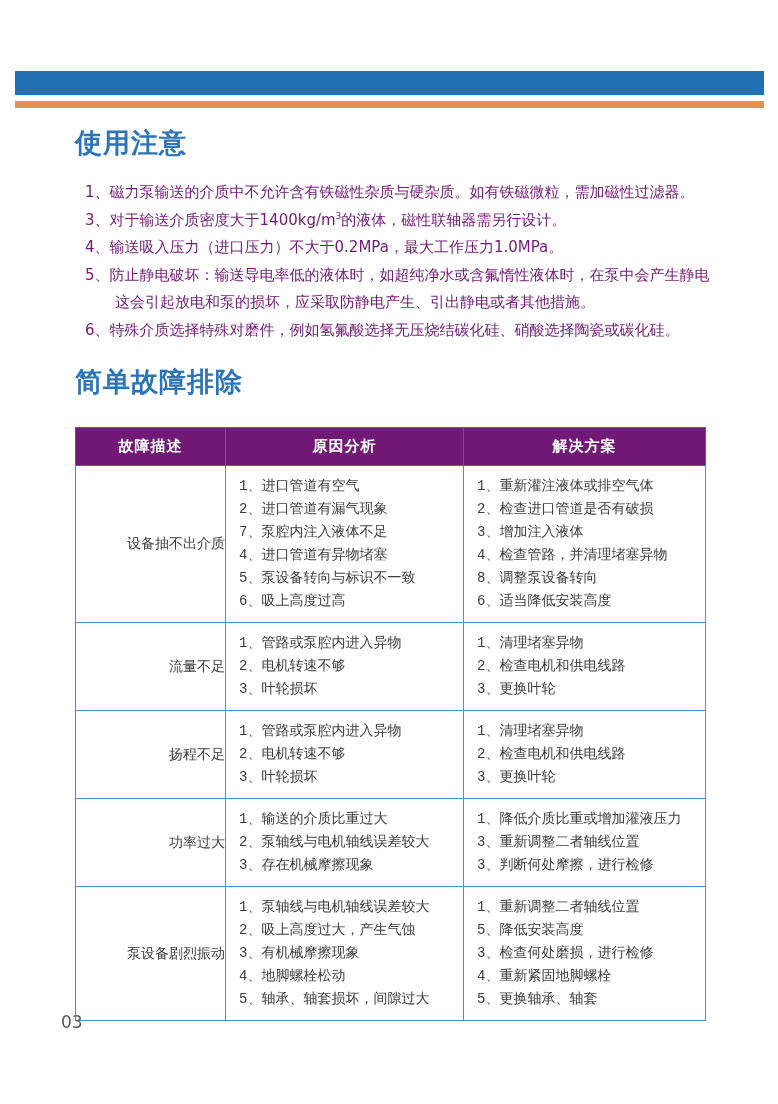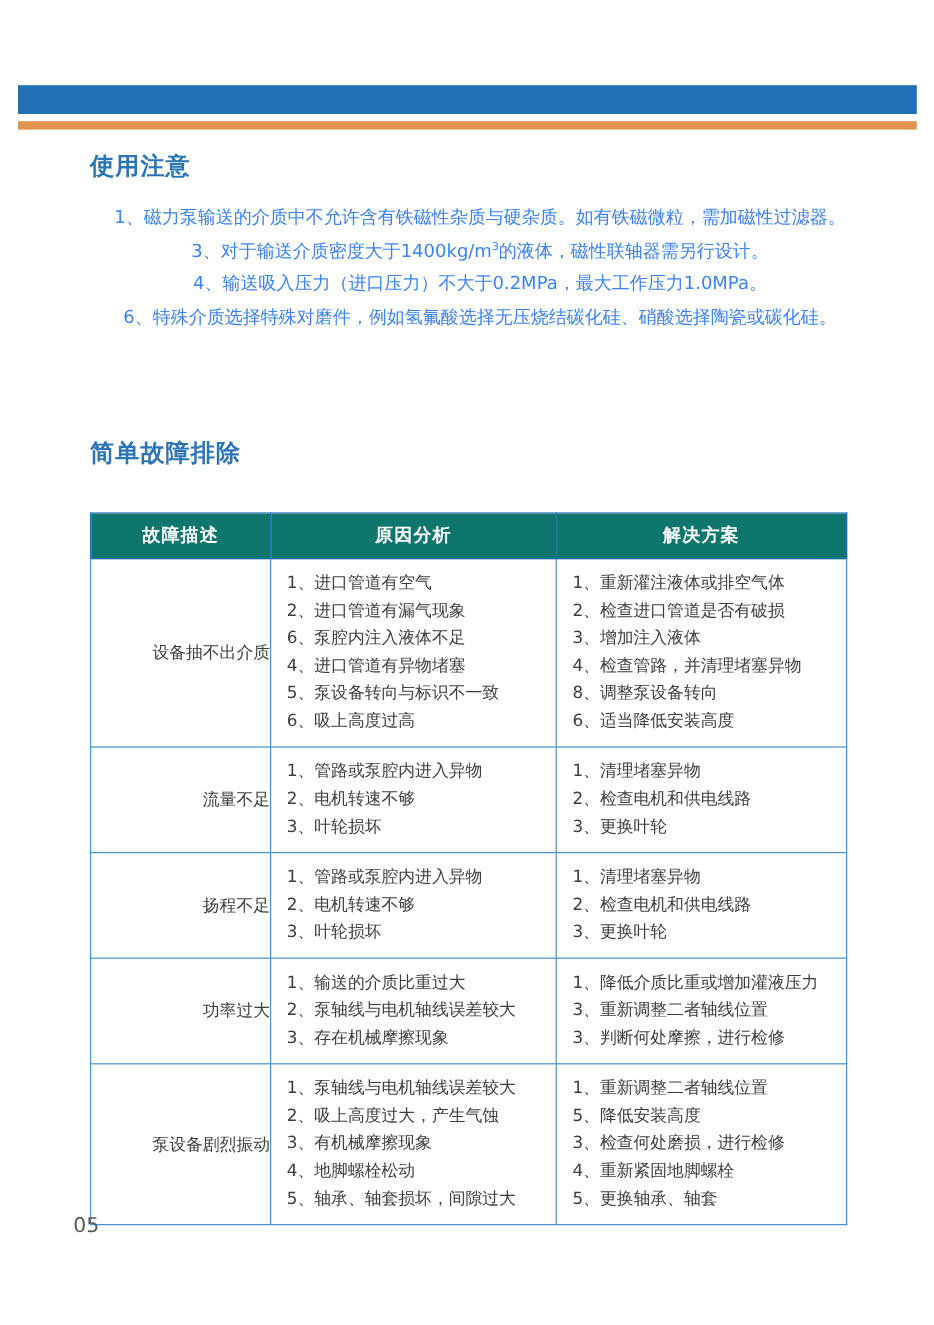--- a/index.html
+++ b/index.html
@@ -28,40 +28,39 @@
     left: 15px;
     right: 14px;
     top: 101px;
     height: 7px;
     background: #e0944f;
   }
   .section-title {
     margin: 0;
     padding: 0;
     color: #2b74b8;
-    font-size: 20px;
+    font-size: 27px;
     font-weight: bold;
     letter-spacing: 1px;
   }
   #usage-title {
     position: absolute;
     left: 75px;
     top: 125px;
   }
   .notes {
     position: absolute;
     left: 74px;
     top: 168px;
     width: 652px;
-    margin: 0;
+    margin: 11px;
     padding: 0;
     list-style: none;
-    color: #3b82f6;
+    color: #701a75;
     font-size: 15px;
-    text-align: center;
   }
   .notes li {
     padding-left: 30px;
     text-indent: -30px;
     line-height: 27.5px;
     white-space: pre-wrap;
   }
   .notes sup {
     font-size: 9px;
     vertical-align: super;
@@ -77,21 +76,21 @@
     left: 75px;
     top: 427px;
     width: 630px;
     border-collapse: collapse;
     table-layout: fixed;
   }
   .fault-table th, .fault-table td {
     border: 1px solid #4a90cd;
   }
   .fault-table th {
-    background: #0f766e;
+    background: #701a75;
     color: #ffffff;
     font-size: 15px;
     font-weight: bold;
     height: 35px;
     text-align: center;
     letter-spacing: 1px;
     border-color: #2171b4;
   }
   .fault-table col.c1 { width: 150px; }
   .fault-table col.c2 { width: 238px; }
@@ -104,20 +103,21 @@
   }
   .fault-table td.fault-cell {
     text-align: right;
   }
   .fault-table td.list-cell {
     padding-left: 13px;
     padding-right: 4px;
   }
   .list-cell .cell-line {
     line-height: 23px;
+    font-family: Liberation Mono, monospace;
   }
   .page-number {
     position: absolute;
     left: 61px;
     top: 1012px;
     color: #595959;
     font-size: 17px;
   }
 </style>
 </head>
@@ -127,20 +127,22 @@
 
   <div class="bar-blue"></div>
   <div class="bar-orange"></div>
 
   <h2 class="section-title" id="usage-title">使用注意</h2>
 
   <ul class="notes" id="notes-list">
       <li><span>1、磁力泵输送的介质中不允许含有铁磁性杂质与硬杂质。如有铁磁微粒，需加磁性过滤器。</span></li>
       <li><span>3、对于输送介质密度大于1400kg/m</span><sup>3</sup><span>的液体，磁性联轴器需另行设计。</span></li>
       <li><span>4、输送吸入压力（进口压力）不大于0.2MPa，最大工作压力1.0MPa。</span></li>
+      <li><span>5、防止静电破坏：输送导电率低的液体时，如超纯净水或含氟惰性液体时，在泵中会产生静电
+这会引起放电和泵的损坏，应采取防静电产生、引出静电或者其他措施。</span></li>
       <li><span>6、特殊介质选择特殊对磨件，例如氢氟酸选择无压烧结碳化硅、硝酸选择陶瓷或碳化硅。</span></li>
     </ul>
 
   <h2 class="section-title" id="trouble-title">简单故障排除</h2>
 
   <table class="fault-table">
     <colgroup>
       <col class="c1">
         <col class="c2">
         <col class="c3">
@@ -151,21 +153,21 @@
           <th>原因分析</th>
           <th>解决方案</th>
         </tr>
     </thead>
     <tbody id="table-body">
         <tr>
           <td class="fault-cell">设备抽不出介质</td>
           <td class="list-cell">
             <div class="cell-line">1、进口管道有空气</div>
             <div class="cell-line">2、进口管道有漏气现象</div>
-            <div class="cell-line">6、泵腔内注入液体不足</div>
+            <div class="cell-line">7、泵腔内注入液体不足</div>
             <div class="cell-line">4、进口管道有异物堵塞</div>
             <div class="cell-line">5、泵设备转向与标识不一致</div>
             <div class="cell-line">6、吸上高度过高</div>
           </td>
           <td class="list-cell">
             <div class="cell-line">1、重新灌注液体或排空气体</div>
             <div class="cell-line">2、检查进口管道是否有破损</div>
             <div class="cell-line">3、增加注入液体</div>
             <div class="cell-line">4、检查管路，并清理堵塞异物</div>
             <div class="cell-line">8、调整泵设备转向</div>
@@ -224,15 +226,15 @@
             <div class="cell-line">1、重新调整二者轴线位置</div>
             <div class="cell-line">5、降低安装高度</div>
             <div class="cell-line">3、检查何处磨损，进行检修</div>
             <div class="cell-line">4、重新紧固地脚螺栓</div>
             <div class="cell-line">5、更换轴承、轴套</div>
           </td>
         </tr>
       </tbody>
   </table>
 
-  <div class="page-number">05</div>
+  <div class="page-number">03</div>
 
 </div>
 
 </body></html>

